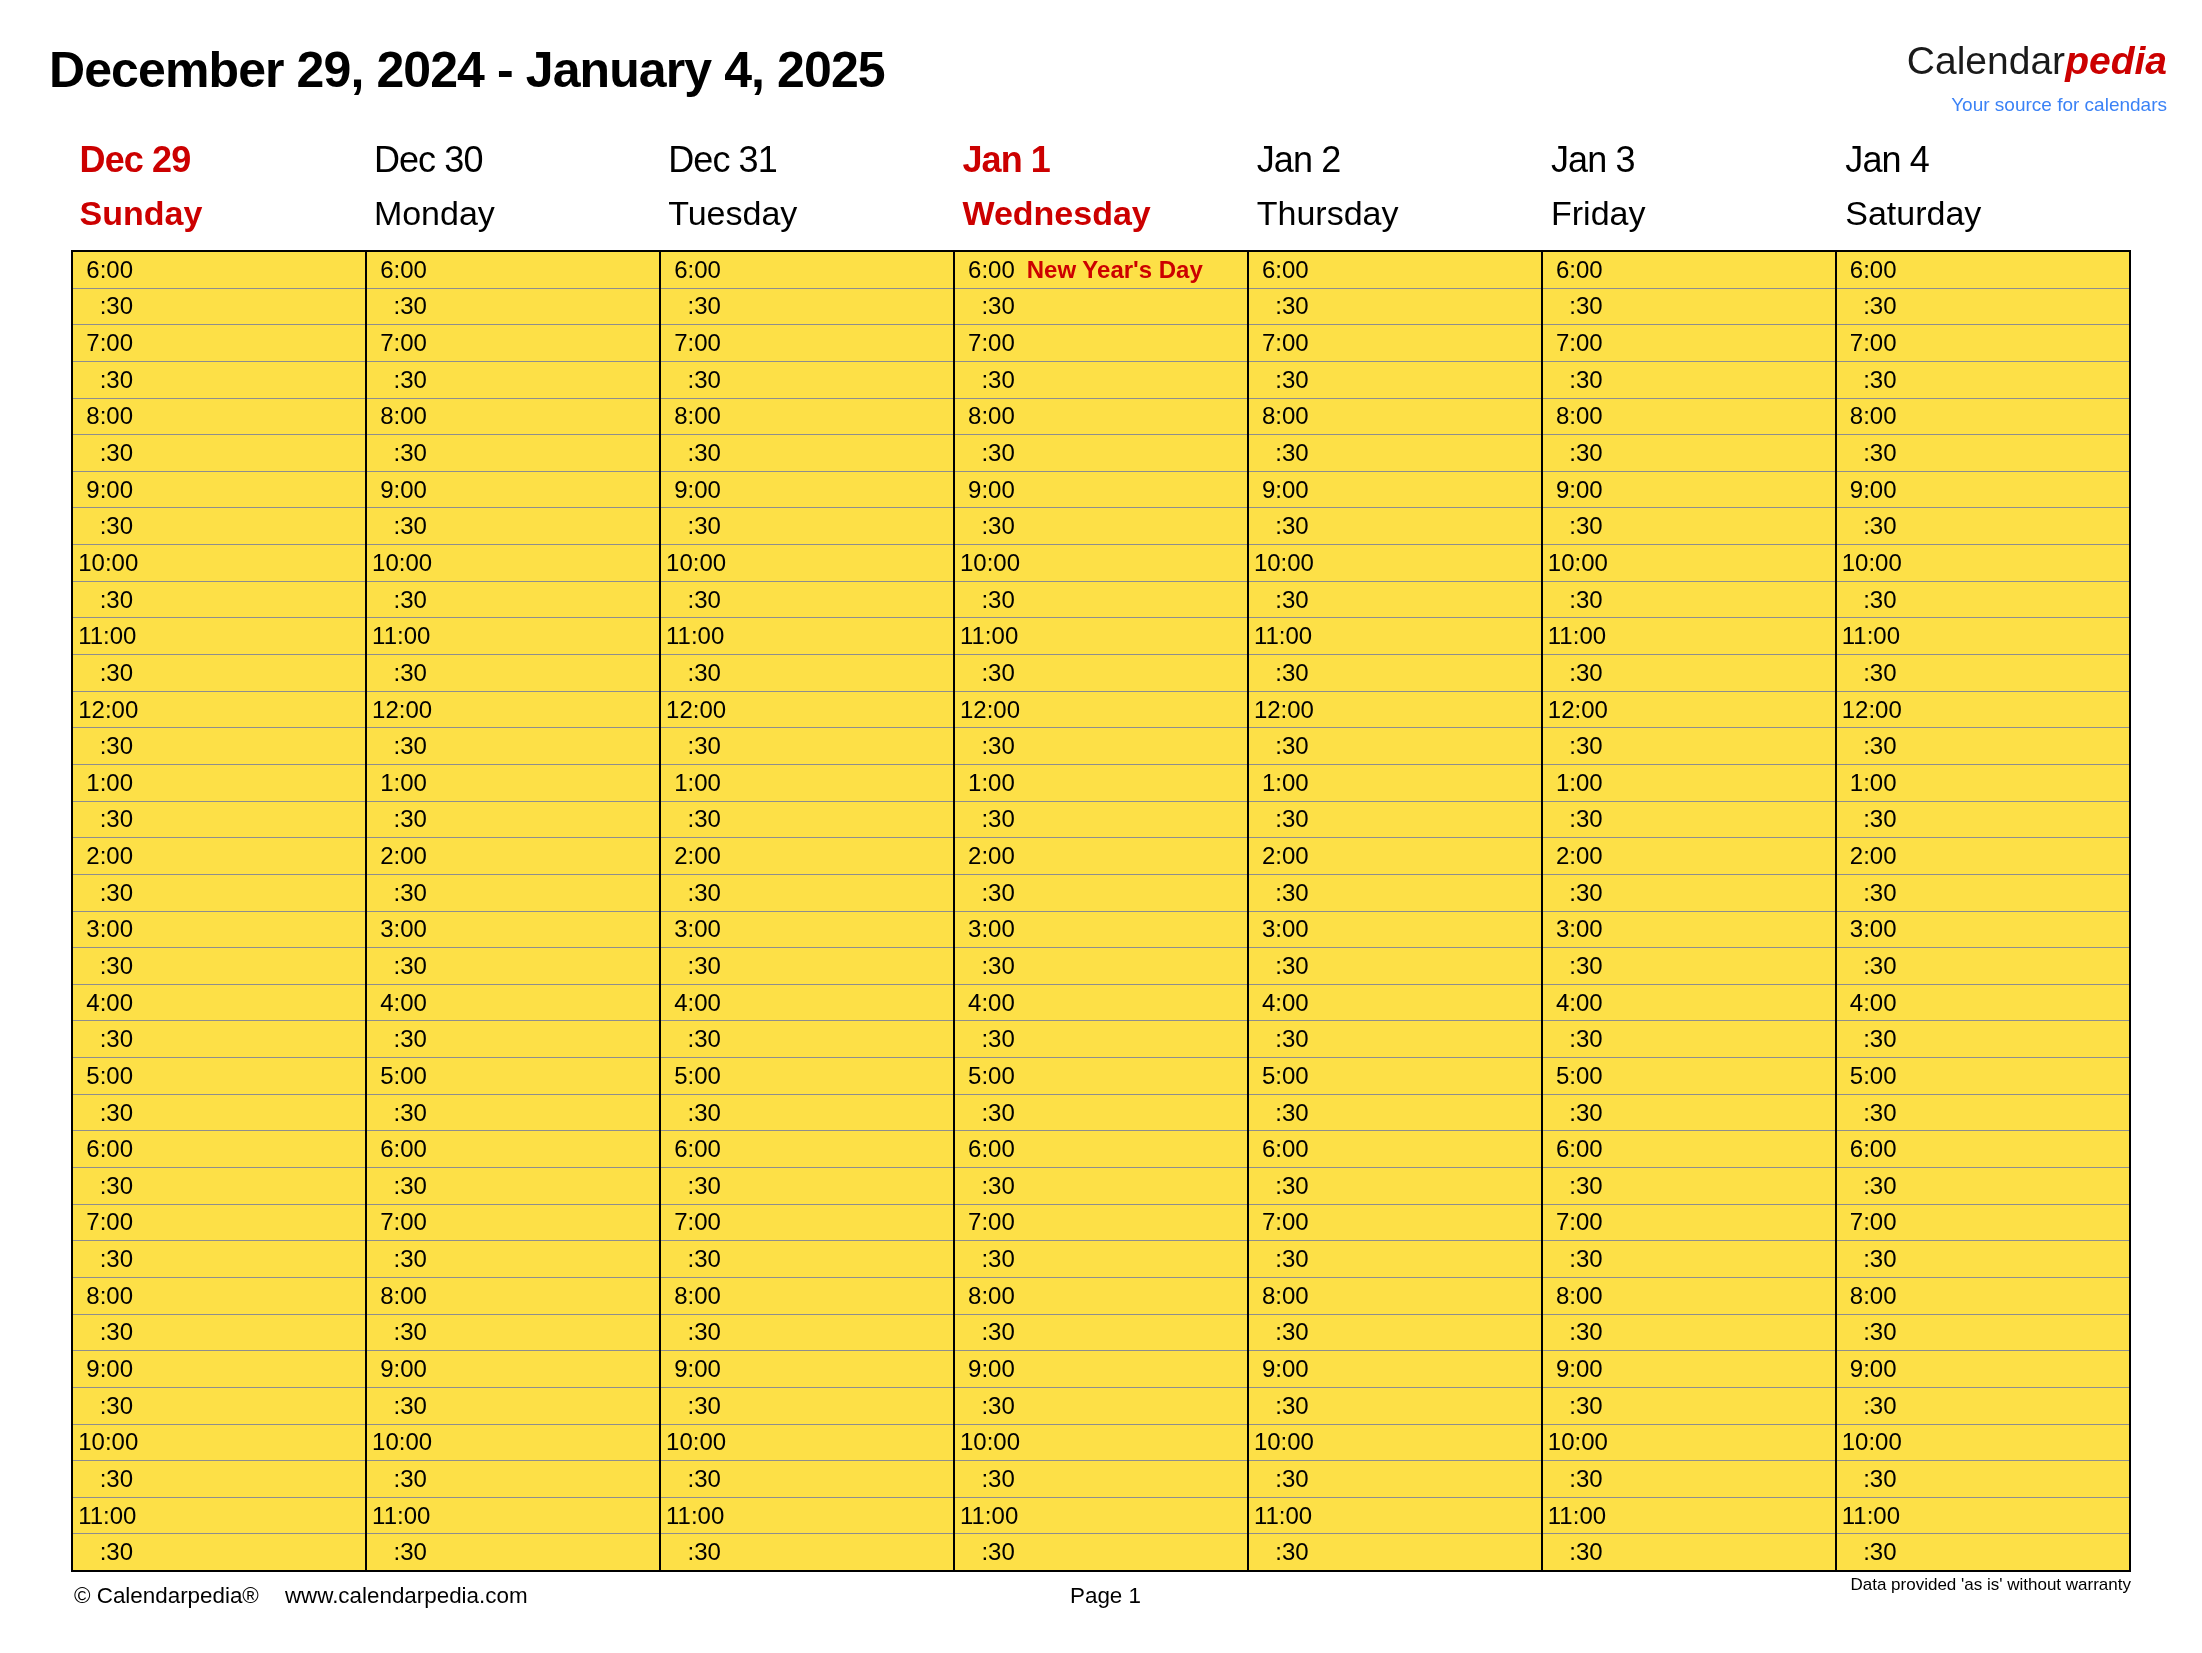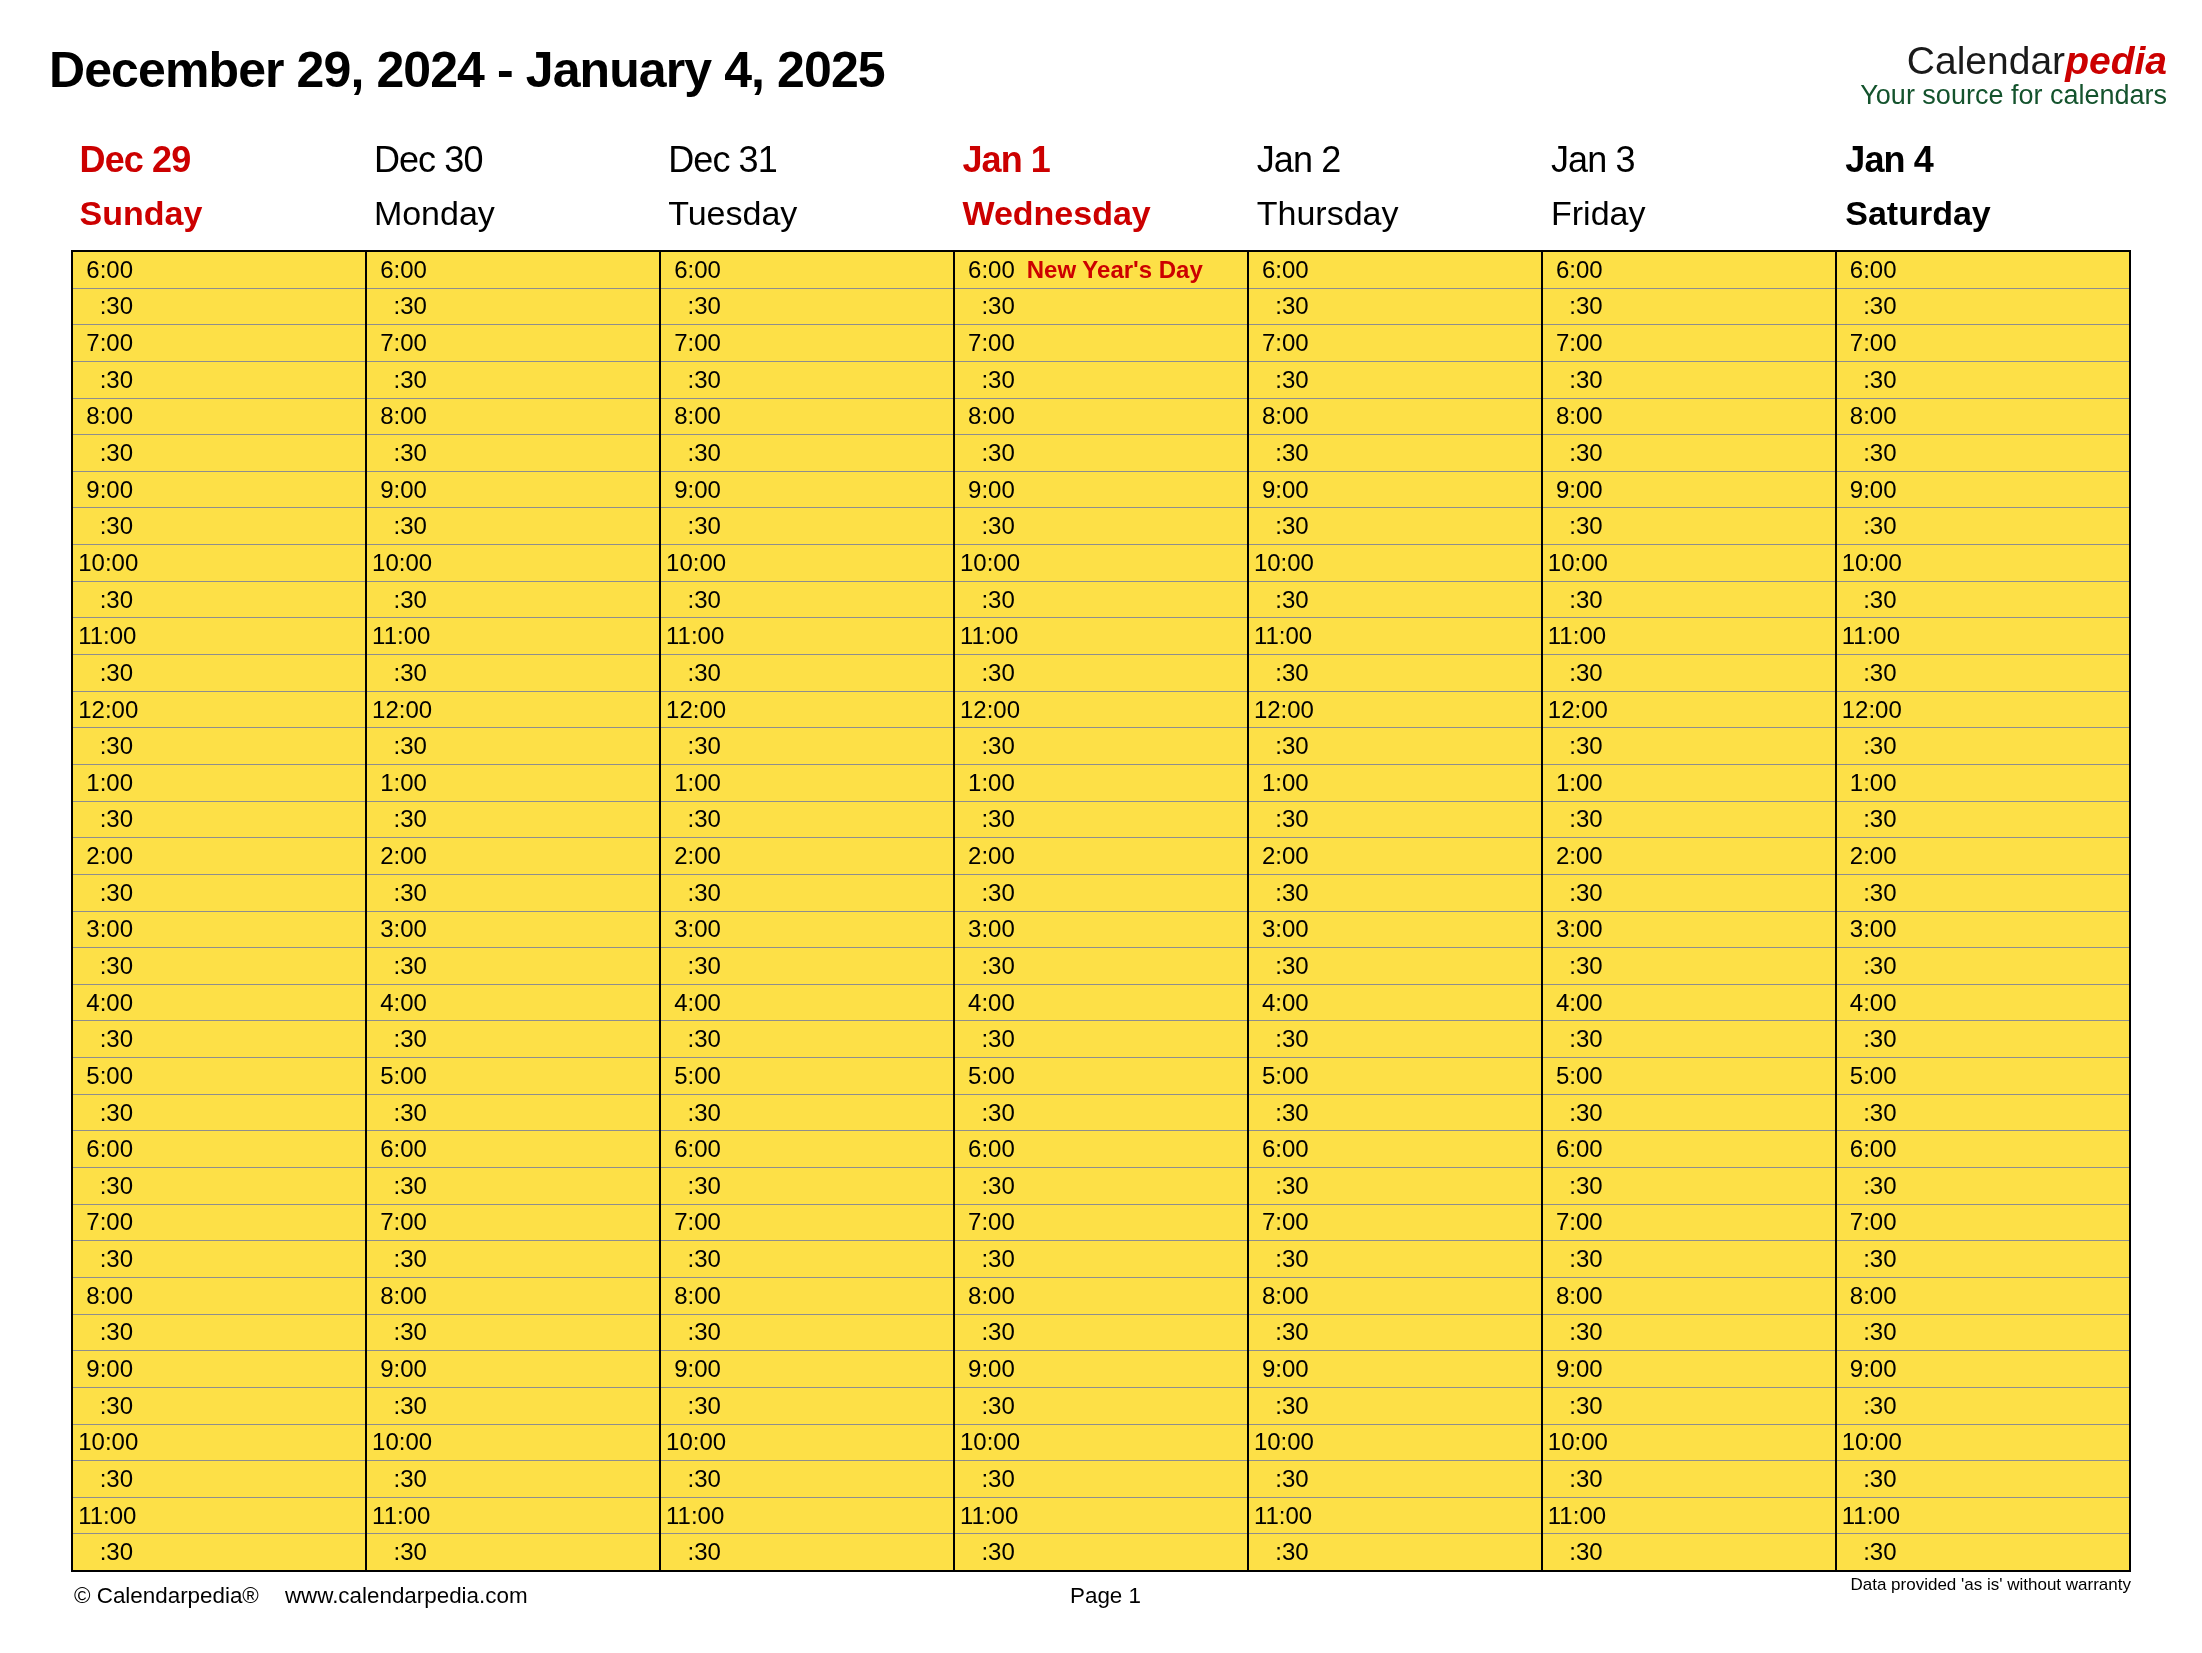--- a/index.html
+++ b/index.html
@@ -24,35 +24,35 @@
     white-space: nowrap;
   }
   .logo {
     position: absolute;
     right: 36px;
     top: 40px;
     text-align: right;
   }
   .logo-line1 { font-size: 39px; line-height: 41px; color: #1a1a1a; white-space: nowrap; }
   .logo-red   { color: #cc0000; font-weight: bold; font-style: italic; }
-  .logo-tagline { font-size: 27px; line-height: 24px; color: #14532d; margin-top: 2px; }
+  .logo-tagline { font-size: 19px; line-height: 24px; color: #3b82f6; margin-top: 12px; }
 
   
   .week-header {
     position: absolute;
     left: 71px;
     top: 131px;
     width: 2060px;
     display: flex;
   }
   .day-header { flex: 1; padding-left: 8.6px; overflow: visible; white-space: nowrap; }
   .day-date    { font-size: 36px; line-height: 57px; letter-spacing: -0.9px; }
   .day-weekday { font-size: 34px; line-height: 40px; margin-top: 5.2px; }
   .hl-red  .day-date, .hl-red  .day-weekday { color: #cc0000; font-weight: bold; }
-  .hl-bold .day-date, .hl-bold .day-weekday { color: #000000; font-weight: bold; }
+  .hl-bold .day-date, .hl-bold .day-weekday { color: #000000; font-weight: normal; }
 
   
   .grid {
     position: absolute;
     left: 71px;
     top: 250px;
     width: 2060px;
     height: 1322px;
     display: flex;
   }

